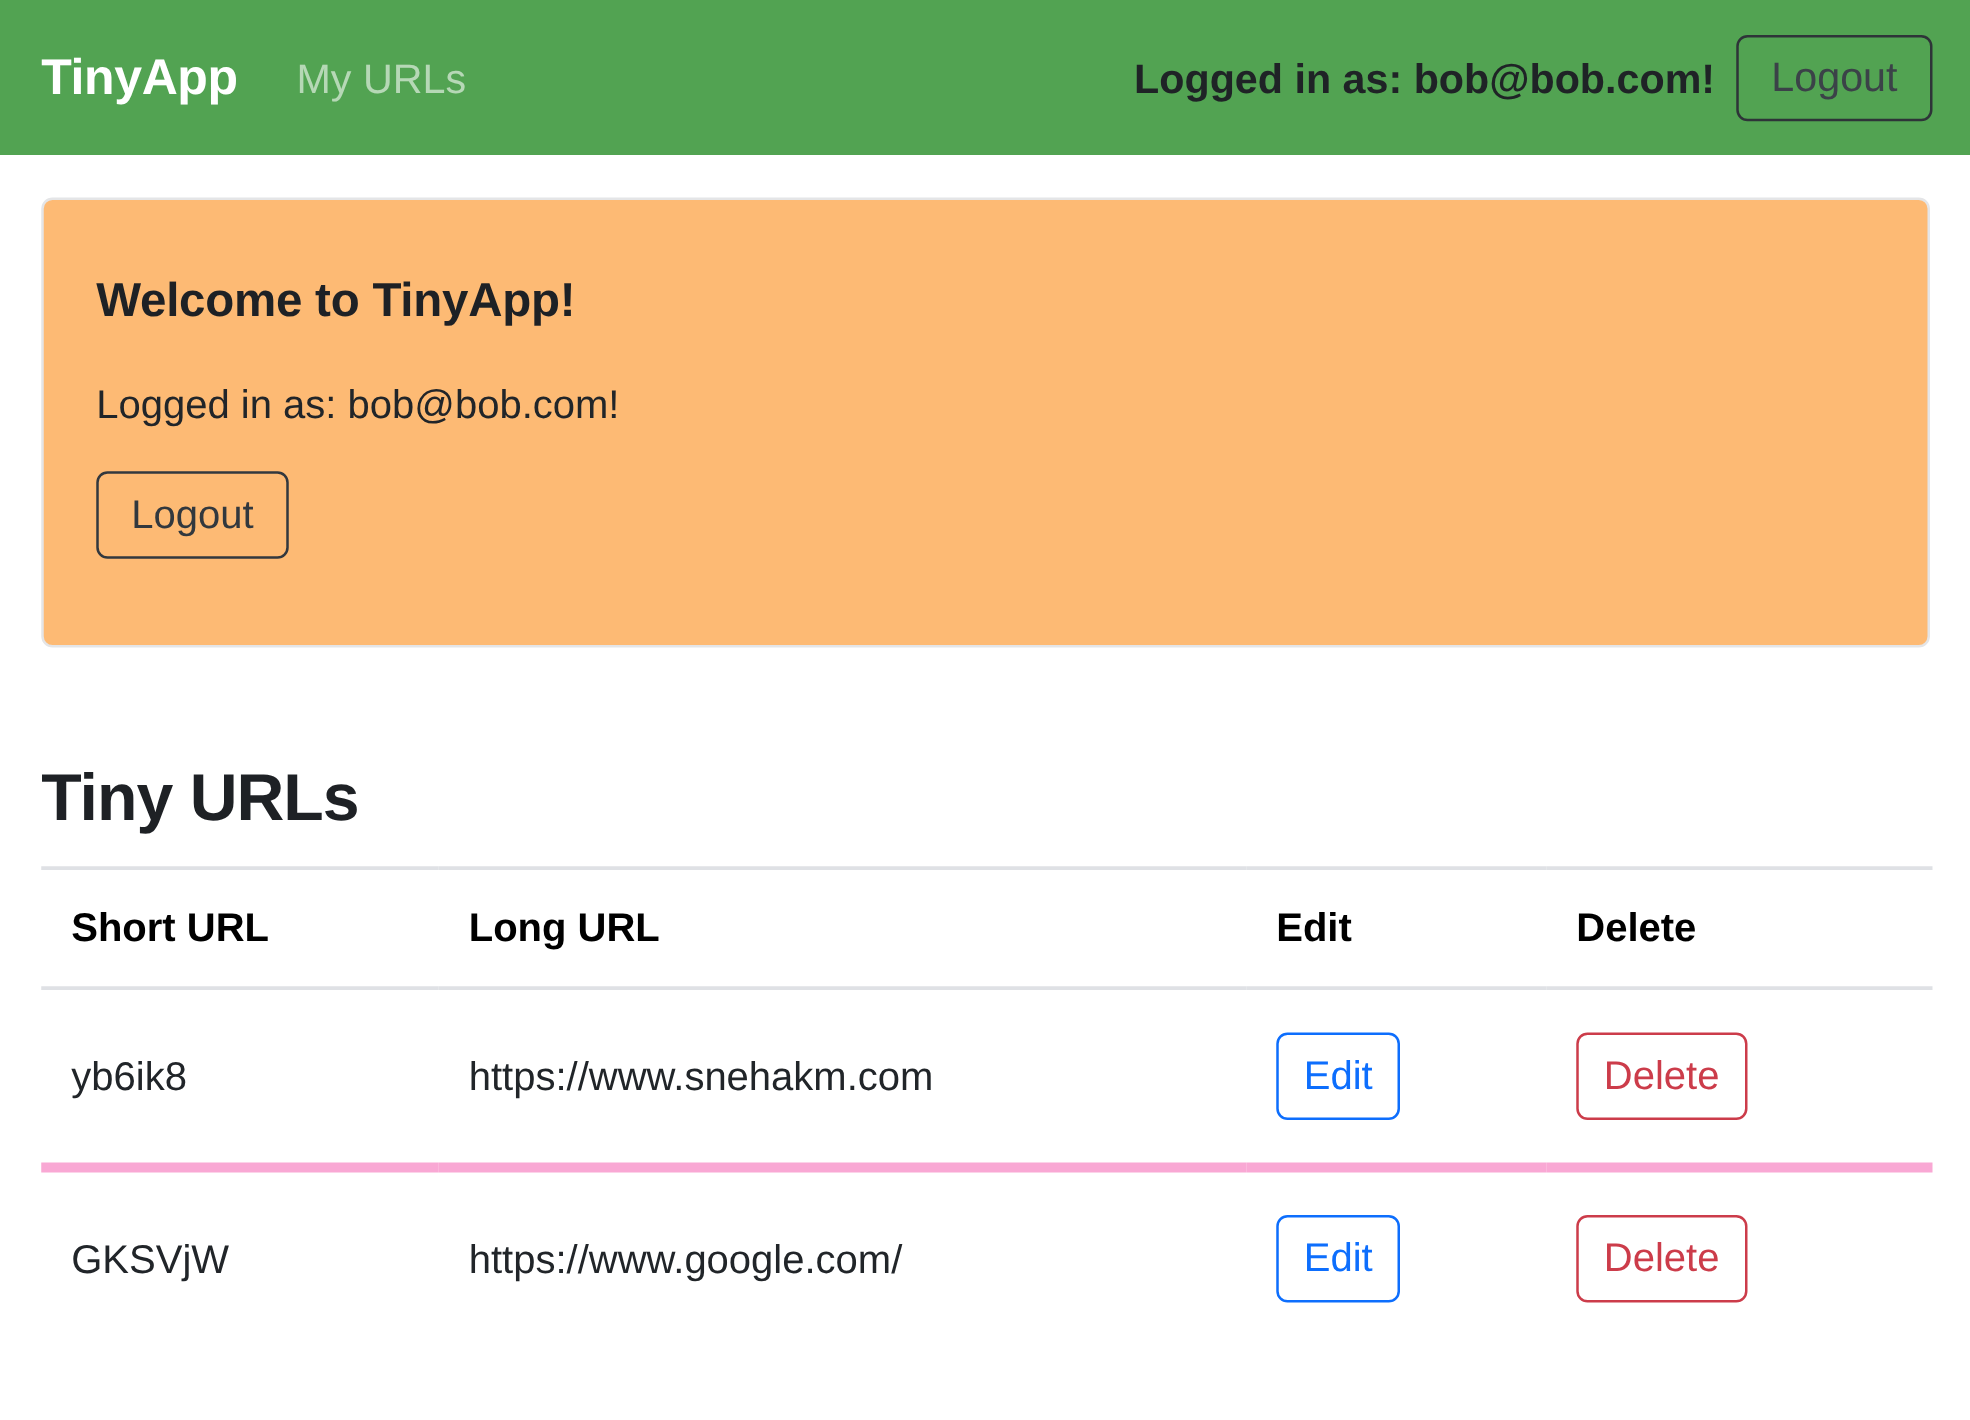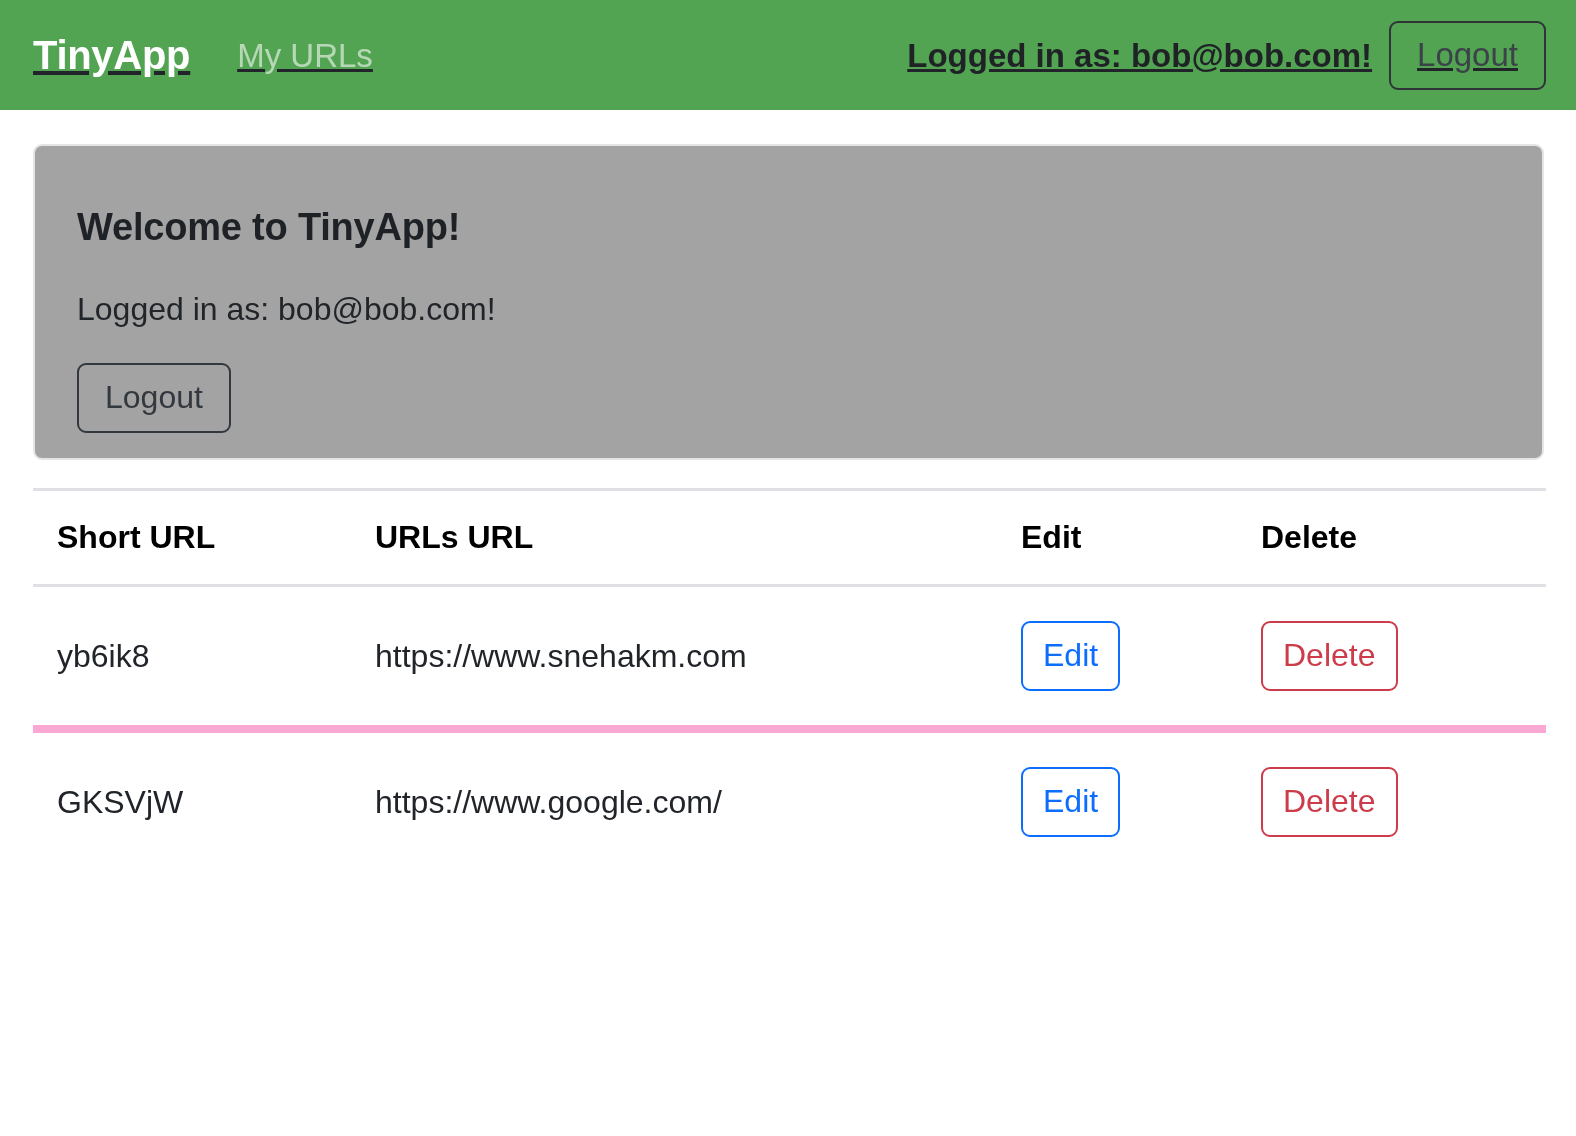--- a/index.html
+++ b/index.html
@@ -11,27 +11,26 @@
     width: 1576px;
     height: 1136px;
     background: #ffffff;
     font-family: "Liberation Sans", sans-serif;
     color: #212529;
     overflow: hidden;
   }
 
   
   .navbar {
-    height: 110px;
+    height: 124px;
     background: #52a352;
     display: flex;
     align-items: center;
     padding: 0 30px 0 33px;
     position: relative;
-    text-decoration: underline;
   }
   .navbar-brand {
     color: #ffffff;
     font-size: 40px;
     font-weight: 700;
     letter-spacing: -0.3px;
     line-height: 1;
     margin-right: 47px;
     text-decoration: none;
     white-space: nowrap;
@@ -74,22 +73,22 @@
   }
 
   
   .page {
     padding: 0;
   }
   .card {
     margin: 34px 32px 0 33px;
     border: 2px solid #e4e5e7;
     border-radius: 9px;
-    background: #a3a3a3;
-    height: 316px;
+    background: #fdba74;
+    height: 360px;
     padding: 40px 42px 0 42px;
   }
   .card-title {
     font-size: 38px;
     font-weight: 700;
     line-height: 1;
     margin: 22px 0 0 0;
     color: #1e2125;
     letter-spacing: -0.2px;
   }
@@ -196,32 +195,33 @@
 
 <main class="page">
 
   <section class="card">
     <h2 class="card-title">Welcome to TinyApp!</h2>
     <p class="card-text">Logged in as: bob@bob.com!</p>
     <button class="btn-card-logout">Logout</button>
   </section>
 
   <section class="section">
+    <h1 class="section-title">Tiny URLs</h1>
 
     <table class="urls">
       <colgroup>
         <col class="c-short">
         <col class="c-long">
         <col class="c-edit">
         <col class="c-del">
       </colgroup>
       <thead>
         <tr>
           <th>Short URL</th>
-          <th>URLs URL</th>
+          <th>Long URL</th>
           <th>Edit</th>
           <th>Delete</th>
         </tr>
       </thead>
       <tbody>
         <tr>
           <td>yb6ik8</td>
           <td>https://www.snehakm.com</td>
           <td>
             <button class="btn-edit">Edit</button>

